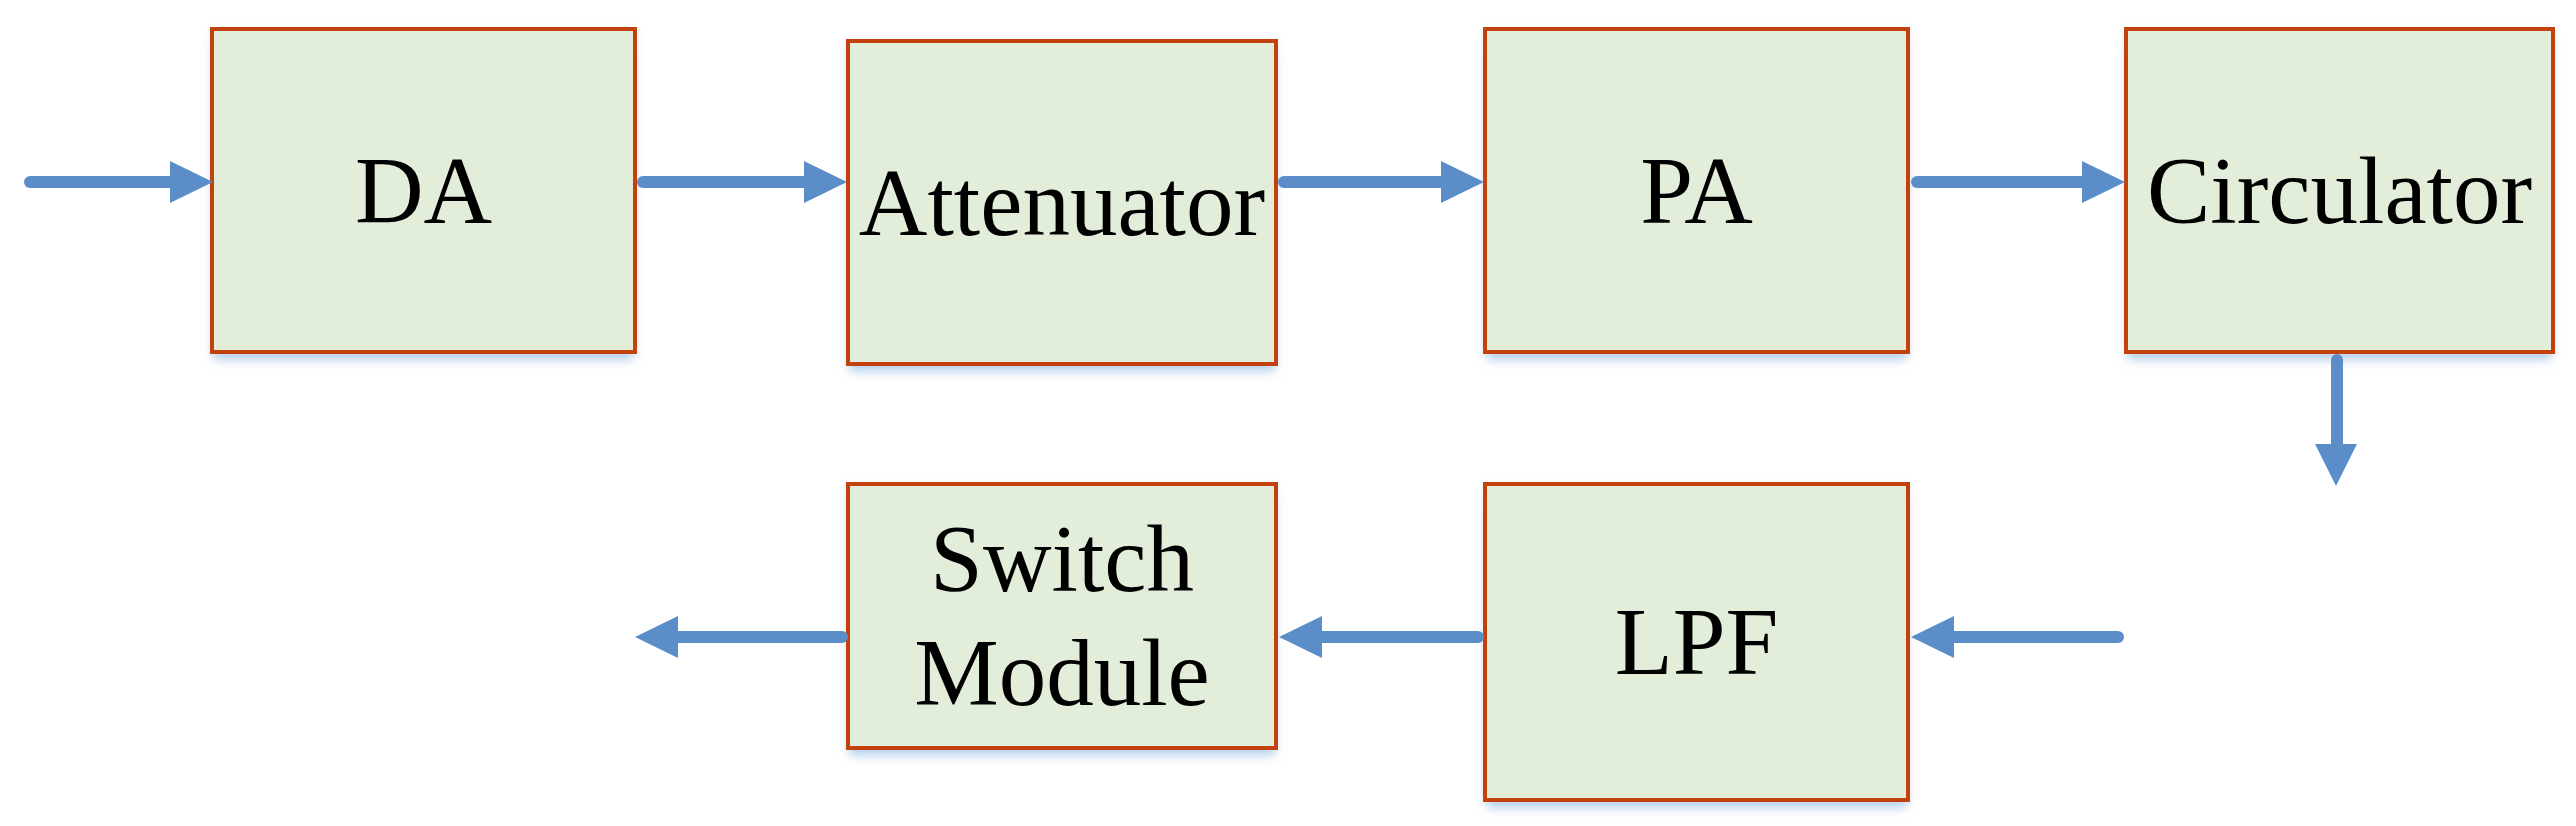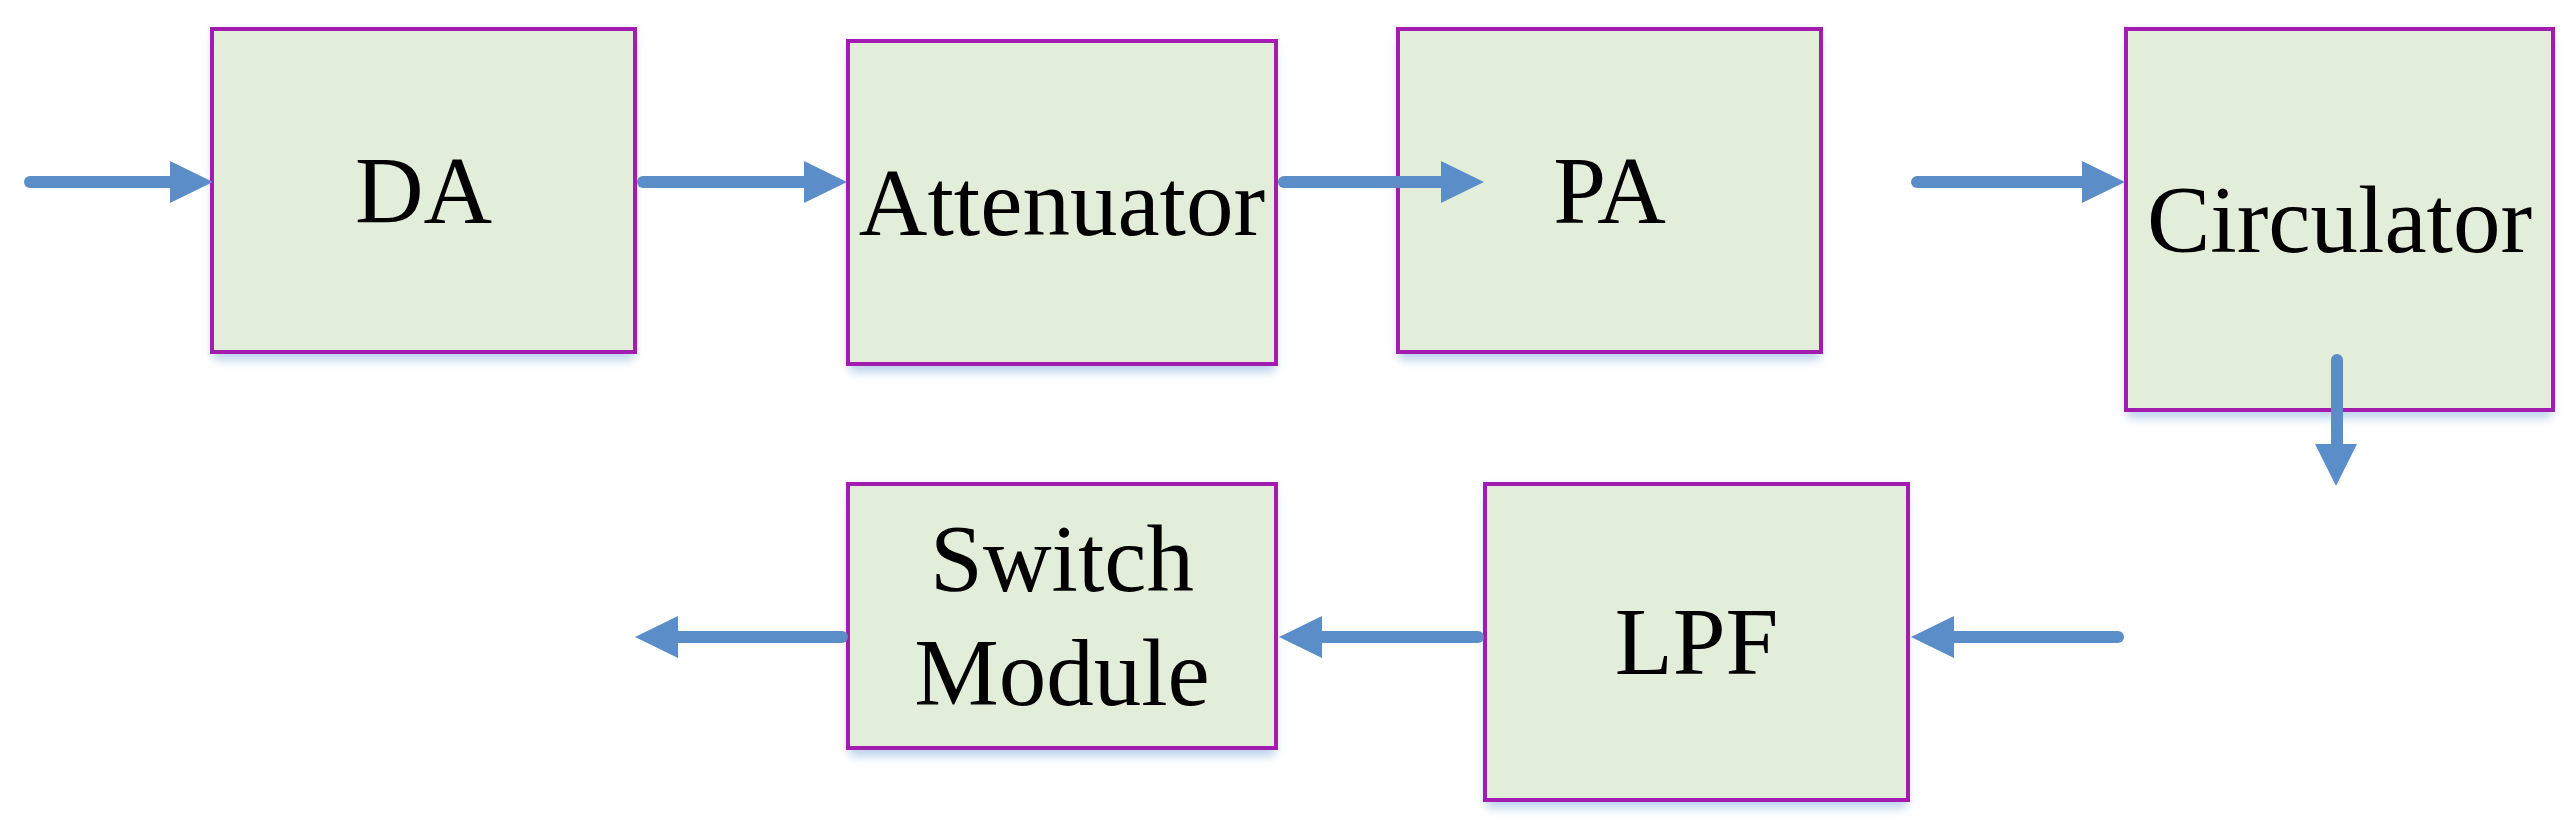--- a/index.html
+++ b/index.html
@@ -7,21 +7,21 @@
     width:2576px; height:827px;
     background:#ffffff;
     font-family:"Liberation Serif","DejaVu Serif",serif;
     overflow:hidden;
   }
   .canvas { position:relative; width:2576px; height:827px; background:#ffffff; }
 
   .block {
     position:absolute;
     background:#e3eeda;
-    border:4px solid #a21caf;
+    border:4px solid #c2410c;
     display:flex;
     align-items:center;
     justify-content:center;
     text-align:center;
     box-shadow:0 11.3px 9px -4px rgba(158,193,229,0.62), 0 1.6px 6.5px rgba(185,205,228,0.35);
   }
   .block-label {
     font-size:95px;
     line-height:1.2;
     color:#000000;
@@ -66,25 +66,25 @@
 <div class="canvas">
 
   <div class="block" style="left:210px; top:27px; width:427px; height:327px;">
     <span class="block-label">DA</span>
   </div>
 
   <div class="block" style="left:846px; top:39px; width:432px; height:327px;">
     <span class="block-label">Attenuator</span>
   </div>
 
-  <div class="block" style="left:1396px; top:27px; width:427px; height:327px;">
+  <div class="block" style="left:1483px; top:27px; width:427px; height:327px;">
     <span class="block-label">PA</span>
   </div>
 
-  <div class="block" style="left:2124px; top:27px; width:431px; height:385px;">
+  <div class="block" style="left:2124px; top:27px; width:431px; height:327px;">
     <span class="block-label">Circulator</span>
   </div>
 
   <div class="block" style="left:846px; top:482px; width:432px; height:268px;">
     <span class="block-label">Switch Module</span>
   </div>
 
   <div class="block" style="left:1483px; top:482px; width:427px; height:320px;">
     <span class="block-label">LPF</span>
   </div>

